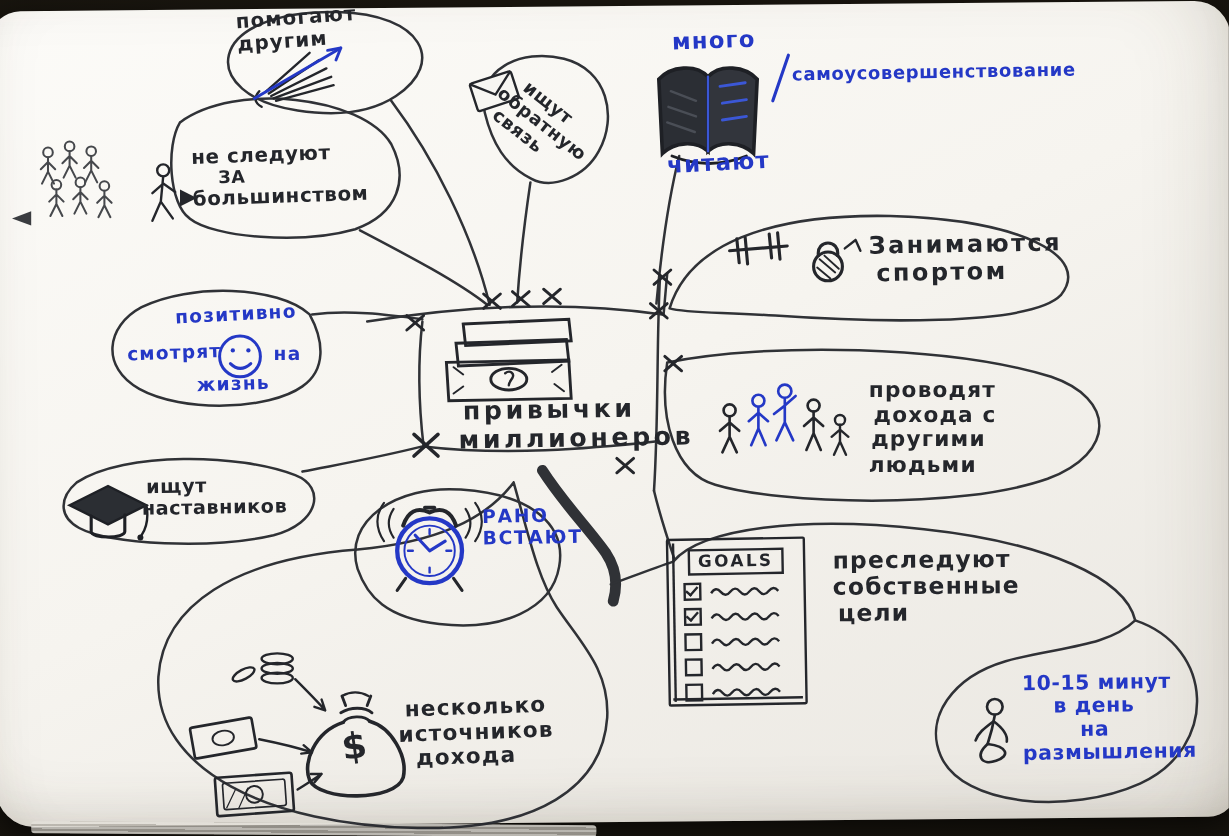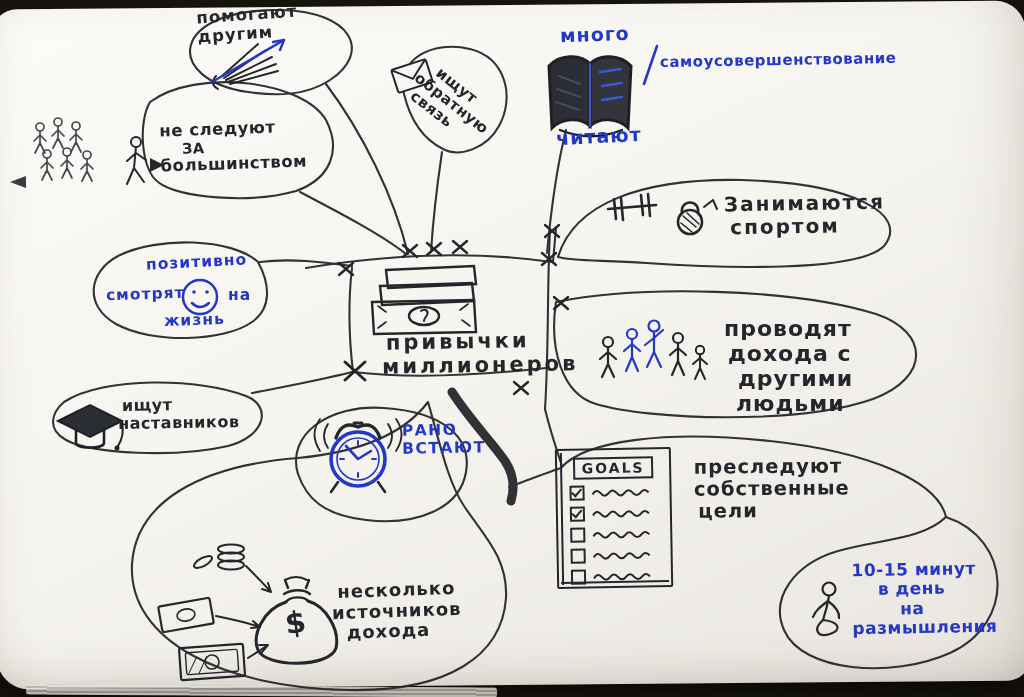--- a/index.html
+++ b/index.html
@@ -264,25 +264,25 @@
 </div>
 <div class="node blue" style="left:660px;top:52px;font-size:15px;letter-spacing:.5px;transform:rotate(-1deg)">
   <span class="ln">самоусовершенствование</span>
 </div>
 
 <div class="node ink" style="left:724px;top:192px;font-size:20px;letter-spacing:2px;transform:rotate(-1deg)">
   <span class="ln">Занимаются</span>
   <span class="ln" style="margin-left:6px">спортом</span>
 </div>
 
-<div class="node ink" style="left:724px;top:316px;font-size:22px;letter-spacing:1px">
+<div class="node ink" style="left:724px;top:316px;font-size:18px;letter-spacing:1px">
   <span class="ln">проводят</span>
   <span class="ln" style="margin-left:4px">дохода с</span>
-  <span class="ln" style="margin-left:14px">другими</span>
-  <span class="ln" style="margin-left:12px">людьми</span>
+  <span class="ln" style="margin-left:2px">другими</span>
+  <span class="ln" style="margin-left:0">людьми</span>
 </div>
 
 <div class="node ink" style="left:694px;top:456px;font-size:19.5px;letter-spacing:1px;transform:rotate(-.5deg)">
   <span class="ln">преследуют</span>
   <span class="ln">собственные</span>
   <span class="ln" style="margin-left:4px">цели</span>
 </div>
 
 <div class="node blue" style="left:852px;top:560px;font-size:17px;letter-spacing:.5px;transform:rotate(-1deg)">
   <span class="ln">10-15 минут</span>

